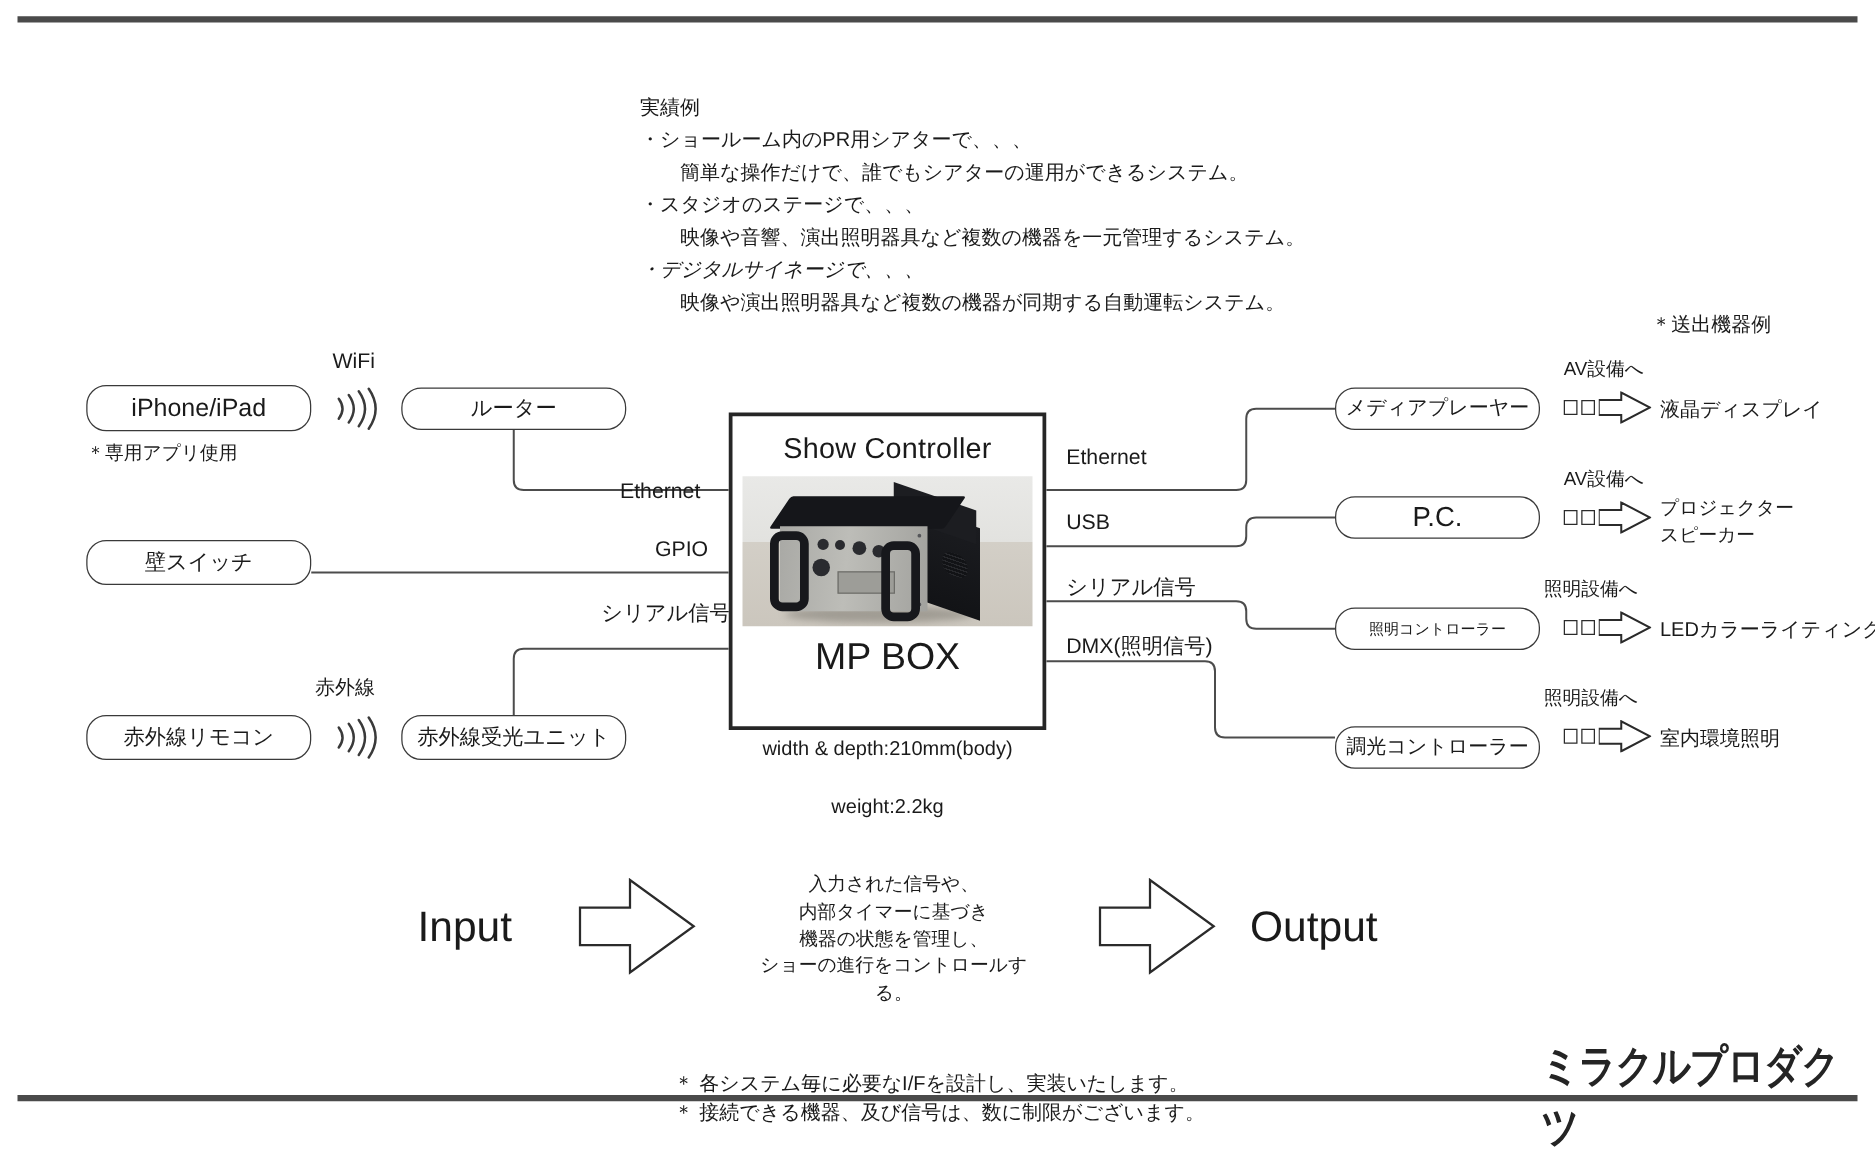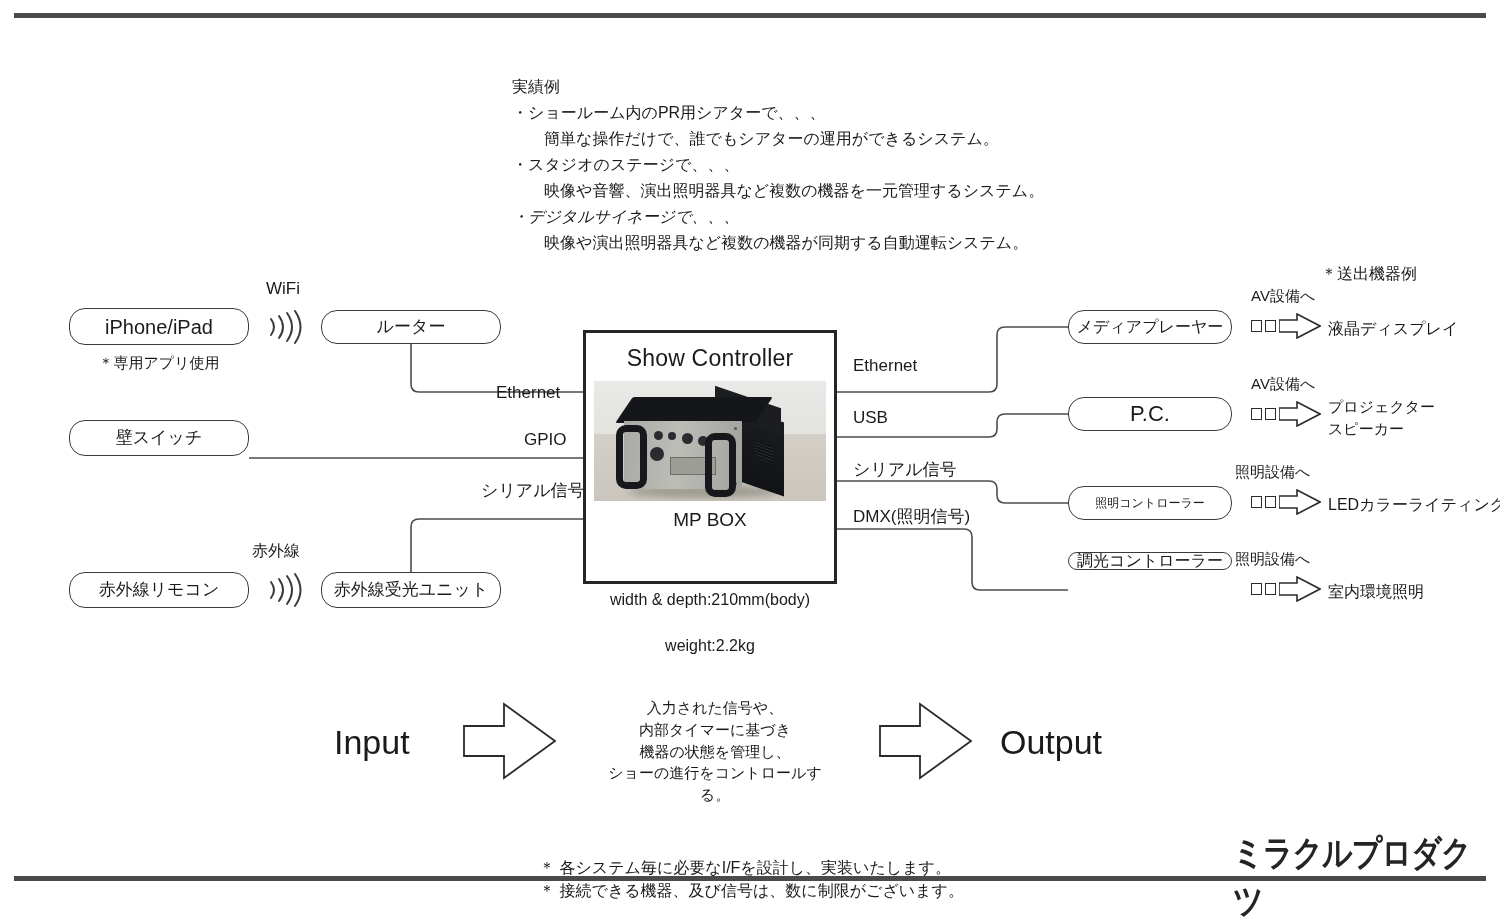--- a/index.html
+++ b/index.html
@@ -37,21 +37,21 @@
   .waves svg{display:block;}
   .waves path{fill:none;stroke:#3a3a3a;stroke-width:2;stroke-linecap:round;}
 
   
   #mpbox{
     position:absolute;left:583px;top:330px;width:254px;height:254px;
     border:3px solid #262626;background:#fff;box-sizing:border-box;
     display:flex;flex-direction:column;align-items:center;
   }
   #mpbox .title{font-size:23px;margin-top:12px;letter-spacing:.2px;}
-  #mpbox .foot{font-size:19px;margin-top:8px;}
+  #mpbox .foot{font-size:30px;margin-top:8px;}
   .photo{
     width:232px;height:120px;margin-top:9px;position:relative;overflow:hidden;
     background:linear-gradient(#e9e9e7 0%,#e2e2df 44%,#d3cfc7 44%,#cbc6bd 100%);
   }
   
   .dev-top{position:absolute;left:30px;top:16px;width:140px;height:26px;
     background:#15161a;transform:skewX(-34deg);border-radius:2px;}
   .dev-topb{position:absolute;left:121px;top:16px;width:66px;height:27px;
     background:#1c1d21;transform:skewY(19deg);}
   .dev-front{position:absolute;left:30px;top:40px;width:118px;height:68px;
@@ -125,37 +125,37 @@
     <path d="M837,437 L989,437 Q997,437 997,429 L997,422 Q997,414 1005,414 L1068,414"></path>
 
     <path d="M837,481 L989,481 Q997,481 997,489 L997,495 Q997,503 1005,503 L1068,503"></path>
 
     <path d="M837,529 L964,529 Q972,529 972,537 L972,582 Q972,590 980,590 L1068,590"></path>
   </svg>
 
   <div class="node" style="left:69px;top:308px;width:180px;height:37px;font-size:20px;">
     <span>iPhone/iPad</span>
   </div>
-  <div class="lbl" style="left:69px;top:352px;width:180px;text-align:center;font-size:15px;">＊専用アプリ使用</div>
+  <div class="lbl" style="left:69px;top:352px;width:180px;font-size:15px;">＊専用アプリ使用</div>
 
   <div class="lbl" style="left:266px;top:277px;font-size:17px;">WiFi</div>
   <div class="waves" style="left:263px;top:305px;">
     <svg width="44" height="44" viewBox="0 0 44 44">
       <path d="M8,14 Q14,22 8,30"></path>
       <path d="M16,11 Q24,22 16,33"></path>
       <path d="M24,8 Q34,22 24,36"></path>
       <path d="M32,6 Q43,22 32,38"></path>
     </svg>
   </div>
 
   <div class="node" style="left:321px;top:310px;width:180px;height:34px;font-size:17px;">
     <span>ルーター</span>
   </div>
 
-  <div class="node" style="left:69px;top:420px;width:180px;height:36px;font-size:17px;">
+  <div class="node" style="left:69px;top:432px;width:180px;height:36px;font-size:17px;">
     <span>壁スイッチ</span>
   </div>
 
   <div class="node" style="left:69px;top:572px;width:180px;height:36px;font-size:17px;">
     <span>赤外線リモコン</span>
   </div>
   <div class="lbl" style="left:252px;top:539px;font-size:16px;">赤外線</div>
   <div class="waves" style="left:263px;top:568px;">
     <svg width="44" height="44" viewBox="0 0 44 44">
       <path d="M8,14 Q14,22 8,30"></path>
@@ -206,25 +206,25 @@
 
   <div class="node" style="left:1068px;top:310px;width:164px;height:34px;font-size:16px;">
     <span>メディアプレーヤー</span>
   </div>
   <div class="node" style="left:1068px;top:397px;width:164px;height:34px;font-size:22px;">
     <span>P.C.</span>
   </div>
   <div class="node" style="left:1068px;top:486px;width:164px;height:34px;font-size:12px;">
     <span>照明コントローラー</span>
   </div>
-  <div class="node" style="left:1068px;top:552px;width:164px;height:18px;font-size:16px;">
+  <div class="node" style="left:1068px;top:581px;width:164px;height:34px;font-size:16px;">
     <span>調光コントローラー</span>
   </div>
 
-  <div class="lbl" style="left:1321px;top:249px;font-size:16px;margin-top:13px;">＊送出機器例</div>
+  <div class="lbl" style="left:1321px;top:249px;font-size:16px;">＊送出機器例</div>
 
   <div class="lbl" style="left:1251px;top:285px;font-size:15px;">AV設備へ</div>
   <div class="sigicon" style="left:1251px;top:313px;">
     <div class="sq"></div>
       <div class="sq"></div>
     <svg class="arw" viewBox="0 0 42 26">
         <polygon points="0,7 18,7 18,1 41,13 18,25 18,19 0,19"></polygon>
       </svg>
   </div>
   <div class="lbl" style="left:1328px;top:317px;font-size:16px;">液晶ディスプレイ</div>

